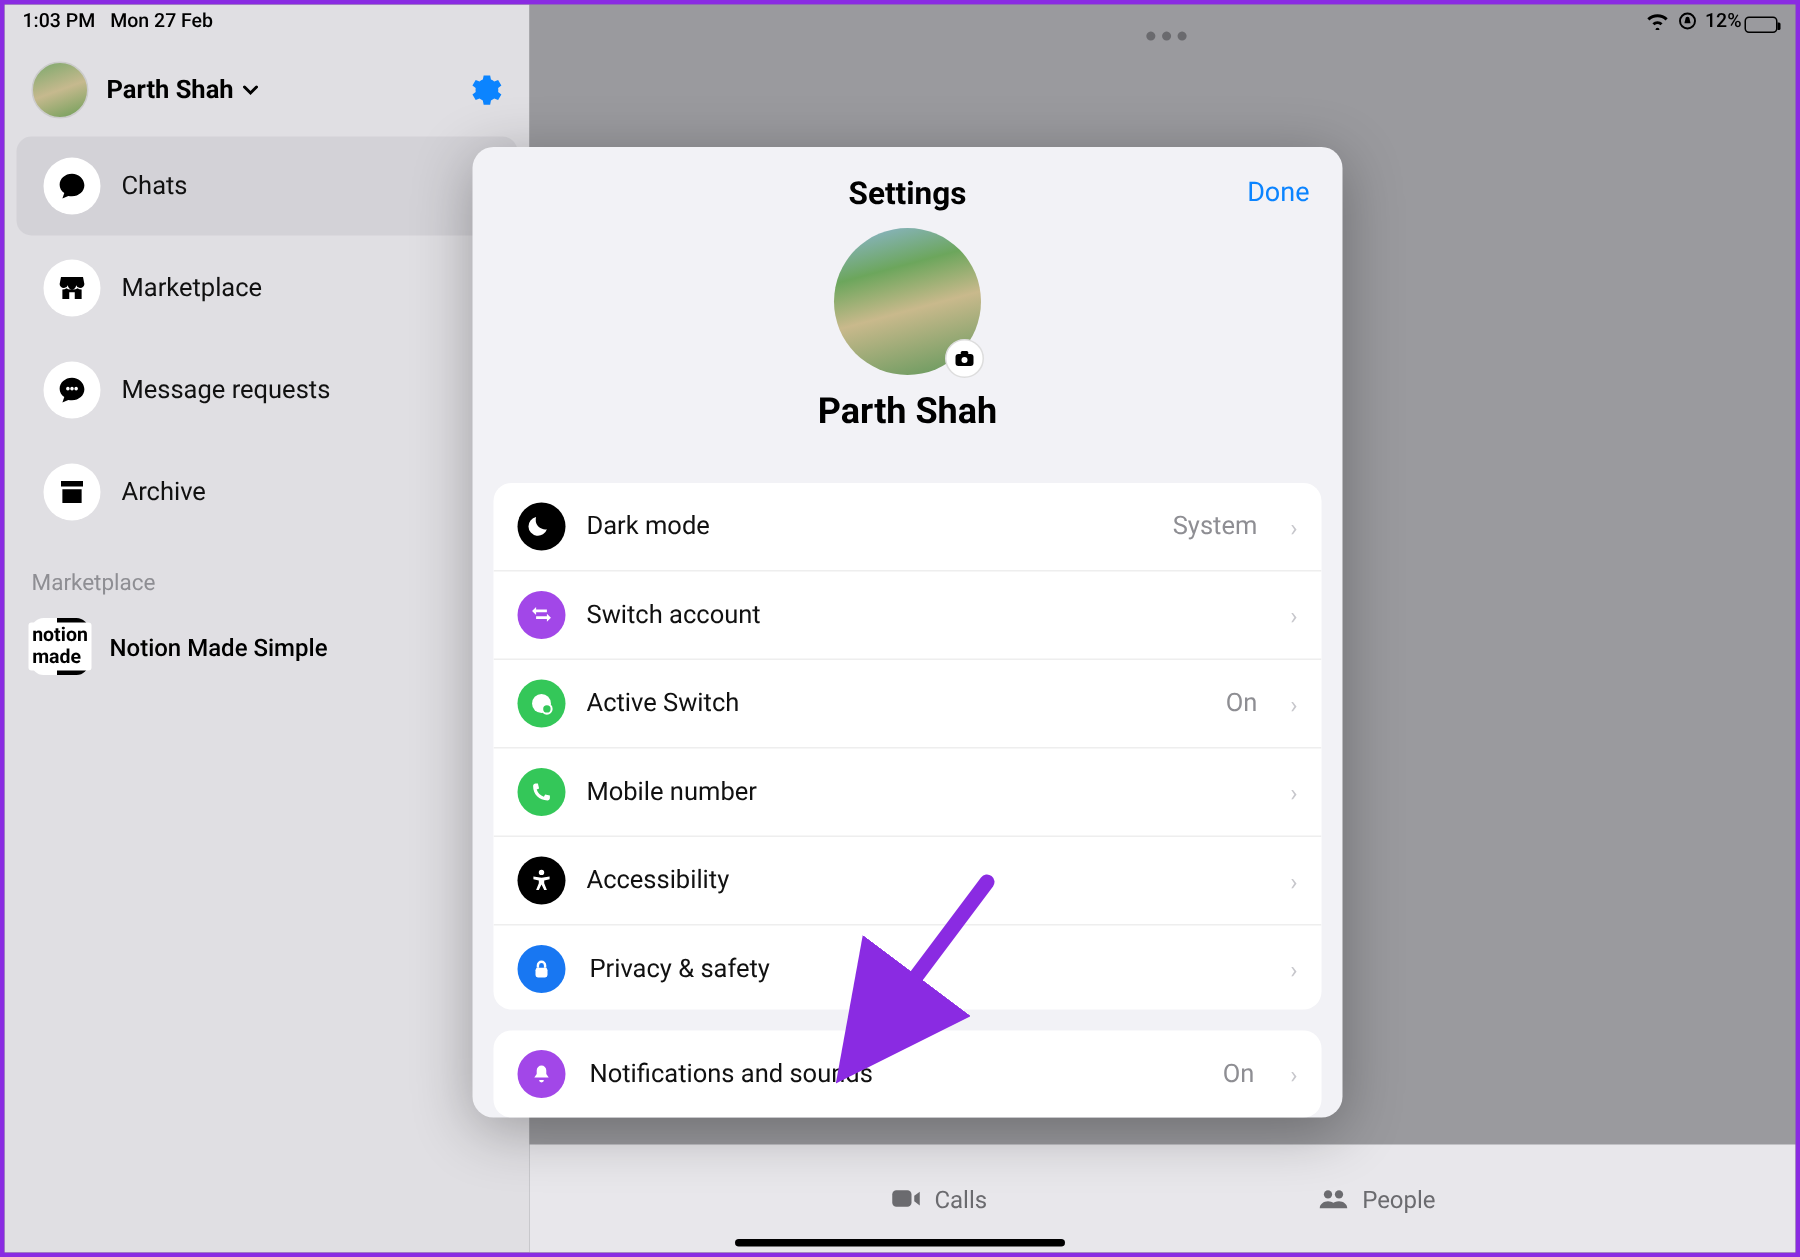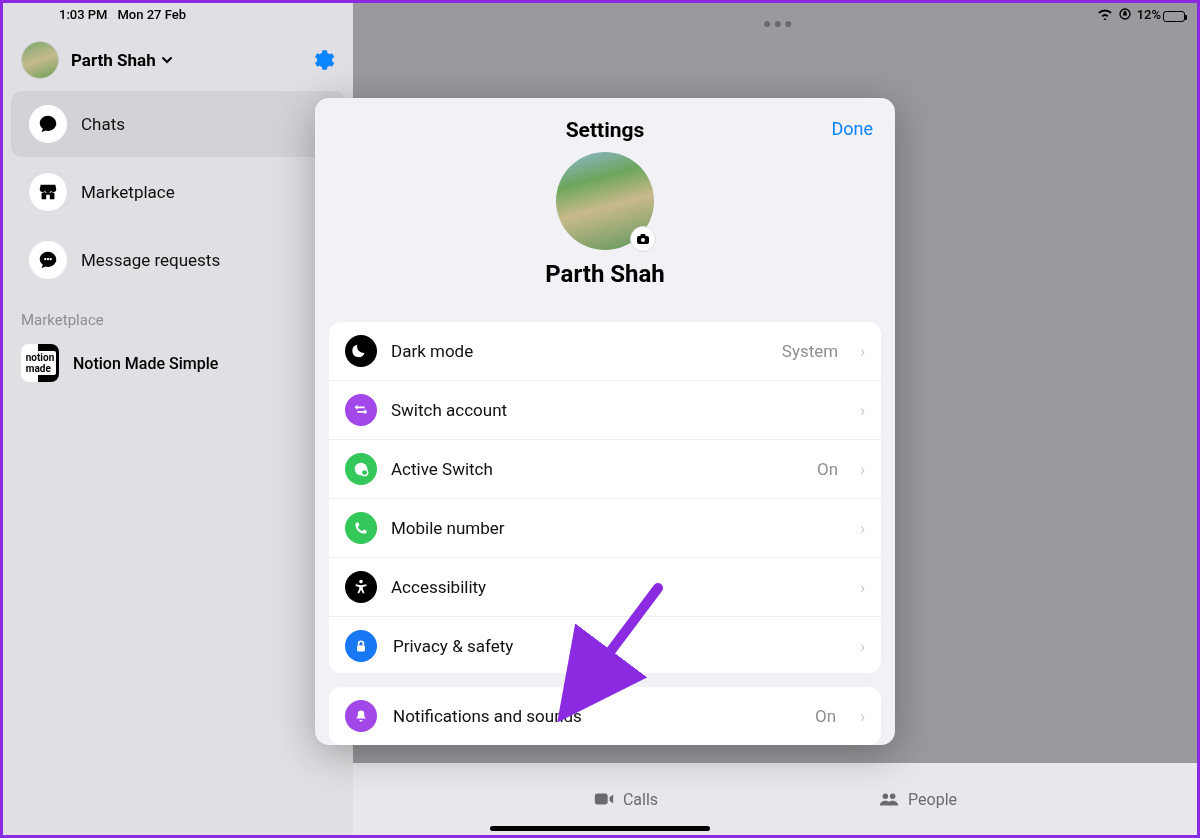--- a/index.html
+++ b/index.html
@@ -17,21 +17,21 @@
     top: 0; left: 0; right: 0;
     height: 22px;
     display: flex;
     align-items: center;
     padding: 0 12px;
     font-size: 13px;
     font-weight: 500;
     color: #000;
     z-index: 5;
   }
-  .status-left { display: flex; gap: 10px; margin-left: 44px; }
+  .status-left { display: flex; gap: 10px; }
   .status-right { margin-left: auto; display: flex; gap: 6px; align-items: center; }
   .battery { display:inline-flex; align-items:flex-end; gap:2px;}
   .battery-body {
     width: 22px; height: 11px; border: 1px solid #000; border-radius: 3px;
     position: relative;
   }
   .battery-body::after{
     content:''; position:absolute; right:-3px; top:3px; width:2px;height:5px;
     background:#000; border-radius:0 1px 1px 0;
   }
@@ -216,28 +216,36 @@
     <span class="nav-icon">
       <svg width="22" height="22" viewBox="0 0 24 24">
           <path fill="#000" d="M12 3C7 3 3 6.6 3 11c0 2.5 1.3 4.7 3.4 6.1L5 21l4.3-1.8c.9.2 1.8.3 2.7.3 5 0 9-3.6 9-8S17 3 12 3z"></path>
           <circle cx="9" cy="11" r="1.3" fill="#fff"></circle>
           <circle cx="12" cy="11" r="1.3" fill="#fff"></circle>
           <circle cx="15" cy="11" r="1.3" fill="#fff"></circle>
         </svg>
     </span>
     <span>Message requests</span>
   </div>
+  <div class="nav-item">
+    <span class="nav-icon">
+      <svg width="22" height="22" viewBox="0 0 24 24">
+          <path fill="#000" d="M4 4h16v4H4zM5 10h14v10H5zm4 2h6v2H9z"></path>
+        </svg>
+    </span>
+    <span>Archive</span>
+  </div>
 
   <div class="section-label">
     <span>Marketplace</span>
     <span class="edit-hint">E</span>
   </div>
   <div class="community-row">
     <div class="community-icon">
-        <span style="background:#fff;padding:1px 2px;border-radius:2px;font-size:10px">notion<br>made</span>
+        <span style="background:#fff;padding:1px 2px;border-radius:2px;font-size:13px">notion<br>made</span>
       </div>
     <span>Notion Made Simple</span>
   </div>
 </div>
 
 <div class="backdrop"></div>
 <div class="dots3">●●●</div>
 
 <div class="bottom-bar">
   <div class="bottom-item">

